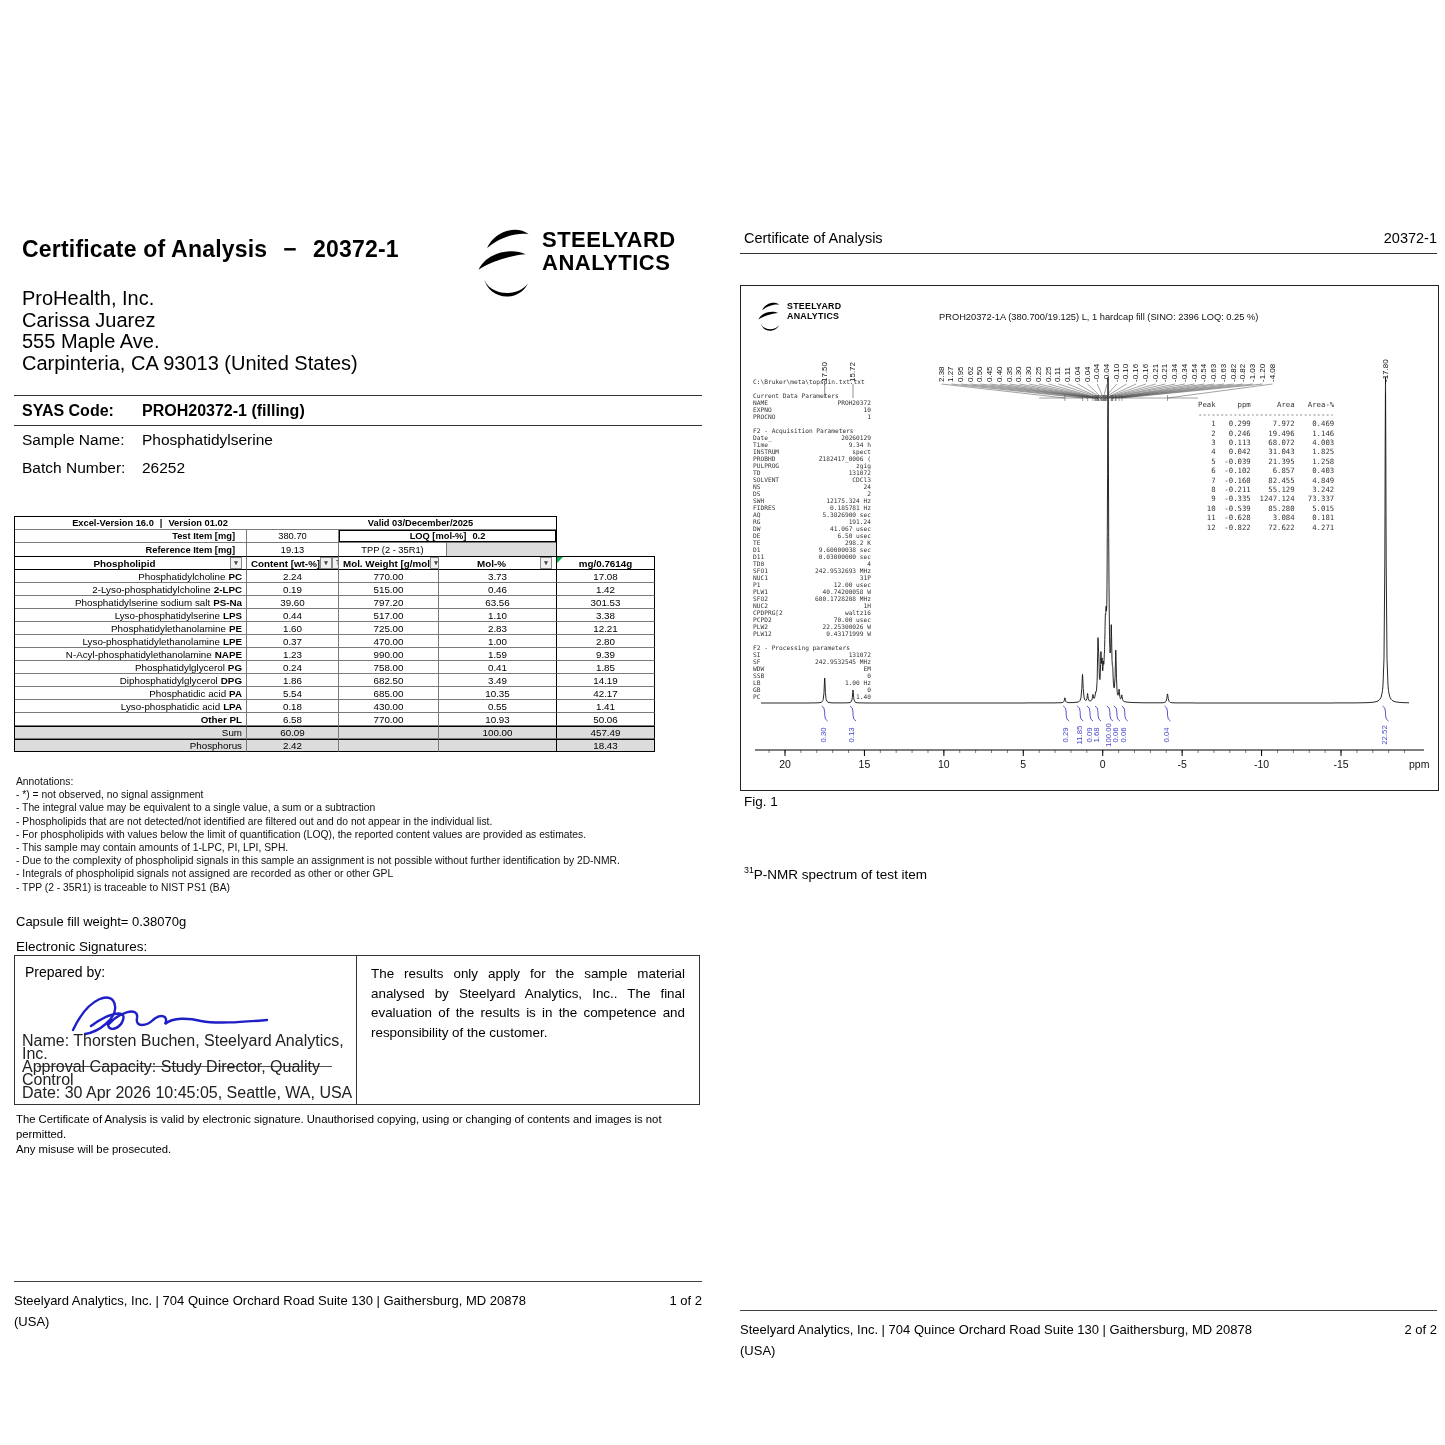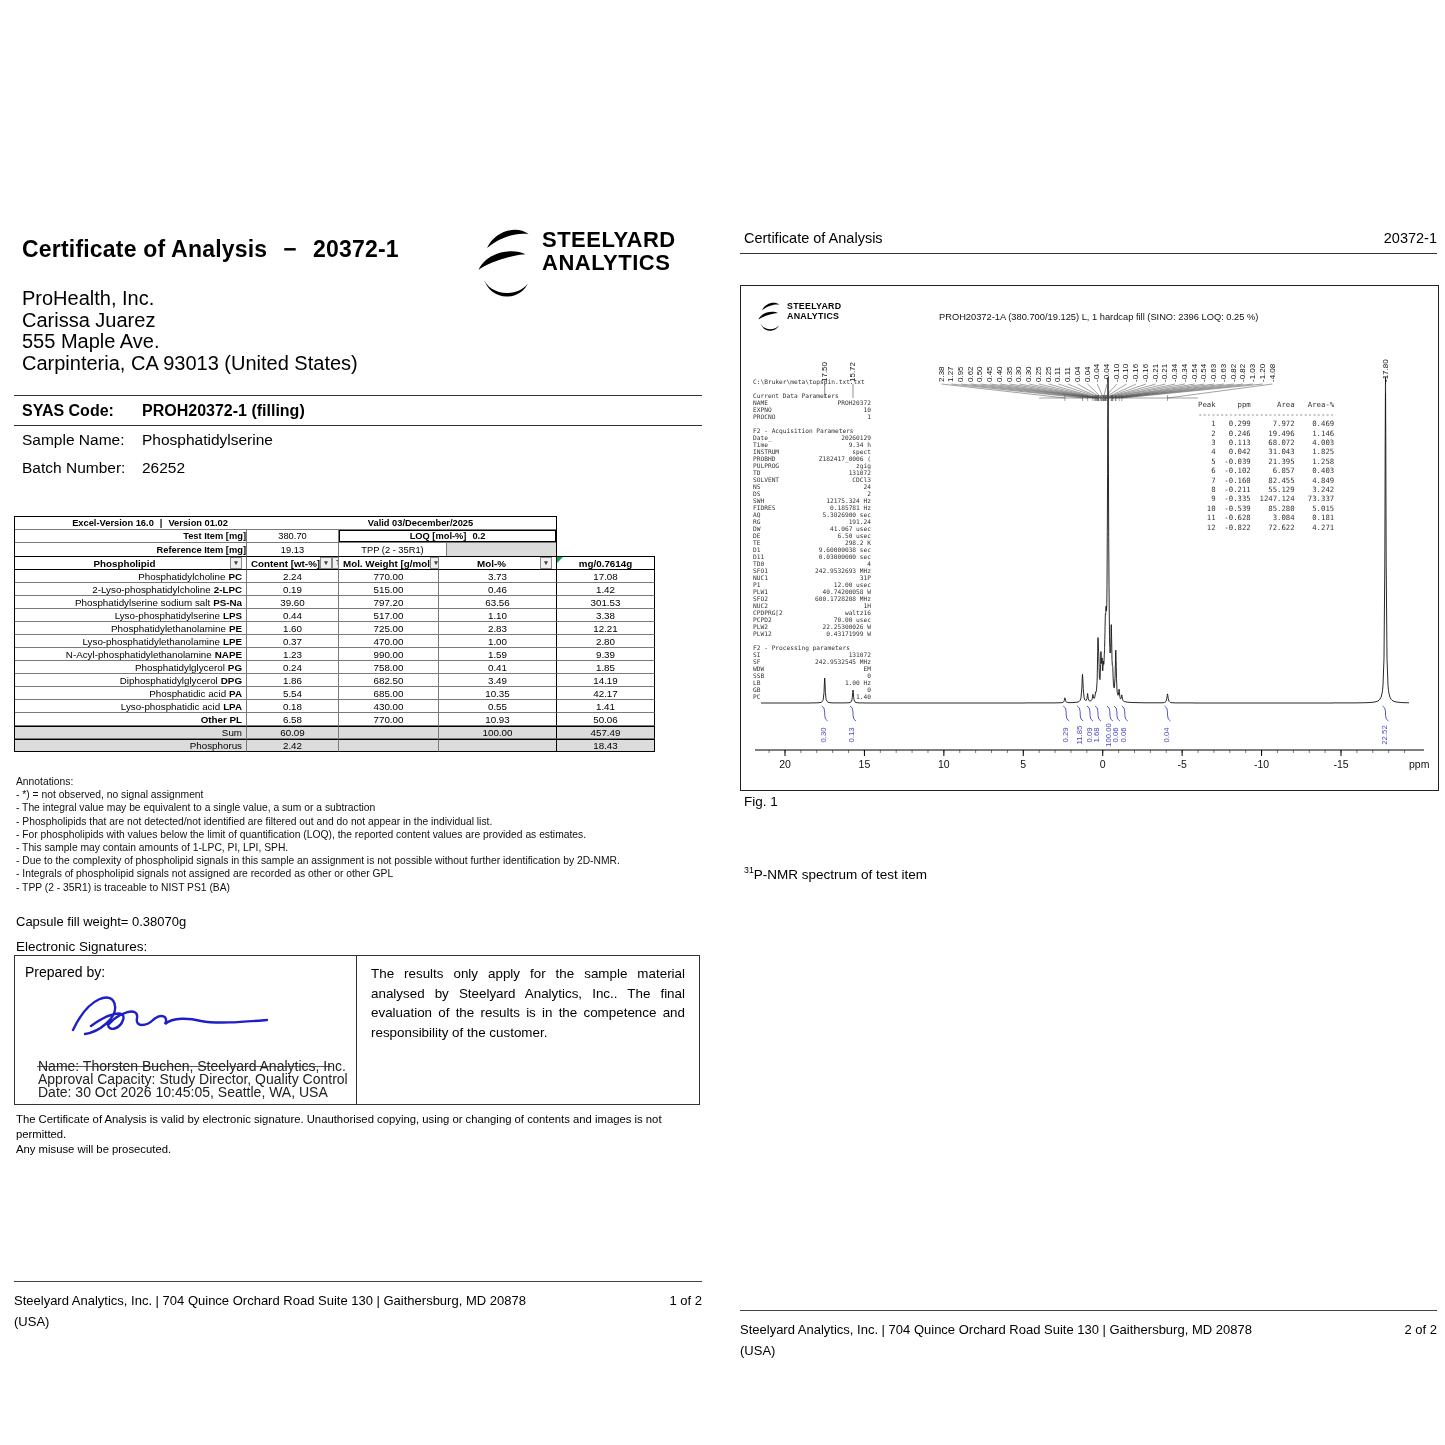--- a/index.html
+++ b/index.html
@@ -15,21 +15,21 @@
   .info-syas{display:flex;align-items:center;height:29px;border-bottom:1.5px solid #333;font-size:16px;font-weight:bold;}
   .info-row{display:flex;align-items:center;height:28px;font-size:15.5px;}
   .info-lbl{width:120px;padding-left:8px;flex:none;}
   .info-bot{border-bottom:1.5px solid #333;}
   sup{font-size:65%;}
   
   .p1-pl{left:0;top:288px;width:642px;}
   .meta{width:543px;border:1.5px solid #000;border-bottom:none;box-sizing:border-box;font-weight:bold;}
   .mrow{display:flex;height:13px;align-items:center;font-size:9.3px;border-bottom:1px solid #7a7a7a;box-sizing:border-box;}
   .mcell{display:flex;align-items:center;justify-content:center;height:100%;box-sizing:border-box;gap:6px;}
-  .m-right{justify-content:flex-end;padding-right:0;}
+  .m-right{justify-content:flex-end;padding-right:11px;}
   .loqcell{border:1.5px solid #000;font-weight:bold;}
   .graycell{background:#dcdcdc;}
   .plgrid{display:grid;grid-template-columns:232px 92px 100px 118px 98px;border-left:1.5px solid #000;width:642px;box-sizing:border-box;}
   .pc{height:13px;font-size:9.8px;display:flex;align-items:center;justify-content:center;border-right:1px solid #7a7a7a;border-bottom:1px solid #7a7a7a;padding:0 4px;box-sizing:border-box;white-space:nowrap;overflow:hidden;position:relative;}
   .pc.right{justify-content:flex-end;}
   .ph{font-weight:bold;height:14px;border-top:1.5px solid #000;border-bottom:1.5px solid #000;justify-content:space-between;}
   .b-right{border-right:1.5px solid #000;}
   .gray{background:#dcdcdc;}
   .t-heavy{border-top:1.5px solid #000;}
   .b-heavy{border-bottom:1.5px solid #000;}
@@ -37,21 +37,21 @@
   .greentri{position:absolute;left:0;top:0;width:0;height:0;border-top:6px solid #00b050;border-right:6px solid transparent;}
   .abbr{font-weight:bold;margin-left:3px;}
   
   .p1-annot{left:2px;top:547px;font-size:10.3px;line-height:13.2px;color:#111;}
   .p1-capsule{left:2px;top:686px;font-size:13px;}
   .p1-esig{left:2px;top:711px;font-size:13.5px;}
   .p1-sigbox{left:0;top:727px;width:686px;height:150px;border:1.5px solid #333;display:flex;box-sizing:border-box;}
   .sig-left{width:342px;border-right:1.5px solid #333;position:relative;padding:8px 10px;box-sizing:border-box;flex:none;}
   .sig-left .cap{font-size:14px;}
   .sigline{position:absolute;left:22px;width:295px;top:110px;border-top:1.2px solid #555;}
-  .signame{position:absolute;left:23px;bottom:5px;font-size:14px;line-height:13px;color:#222;}
+  .signame{position:absolute;left:7px;bottom:5px;font-size:16px;line-height:13px;color:#222;}
   .sig-right{flex:1;padding:8px 14px;font-size:13.4px;line-height:19.5px;text-align:justify;}
   .p1-legal{left:2px;top:884px;font-size:11.3px;line-height:15px;}
   .pfooter{border-top:1.5px solid #444;padding-top:8px;display:flex;justify-content:space-between;font-size:13px;line-height:21px;}
   .p1-footer{left:0;top:1053px;width:688px;}
   
   #page2{position:absolute;left:740px;top:228px;width:700px;height:1120px;}
   .p2-header{left:4px;top:2px;width:693px;display:flex;justify-content:space-between;font-size:14.5px;}
   .p2-hr{left:0;top:25px;width:697px;border-top:1.5px solid #333;}
   .p2-box{left:0;top:57px;width:697px;height:504px;border:1.5px solid #222;}
   #spec-svg{position:absolute;left:0;top:0;}
@@ -292,21 +292,21 @@
   <div class="abs p1-sigbox">
     <div class="sig-left">
       <div class="cap">Prepared by:</div>
       <svg class="abs" style="left:40px;top:28px" width="240" height="72" viewBox="0 0 240 72">
         <path d="M18,46 C34,12 58,6 60,22 C62,34 44,48 30,50 M36,42 C52,30 72,24 68,36 C65,45 54,48 53,41 C64,28 84,22 82,34 C80,44 92,42 98,36 C106,29 114,32 110,40 C118,33 134,34 146,37 C162,40 186,38 212,36" stroke="#1f1fc8" stroke-width="2.4" fill="none" stroke-linecap="round"></path>
       </svg>
       <div class="sigline"></div>
       <div class="signame">
         <div>Name: Thorsten Buchen, Steelyard Analytics, Inc.</div>
         <div>Approval Capacity: Study Director, Quality Control</div>
-        <div>Date: 30 Oct 2026 10:45:05, Seattle, WA, USA</div>
+        <div>Date: 30 Apr 2026 10:45:05, Seattle, WA, USA</div>
       </div>
     </div>
     <div class="sig-right">The results only apply for the sample material analysed by Steelyard Analytics, Inc.. The final evaluation of the results is in the competence and responsibility of the customer.</div>
   </div>
 
   <div class="abs p1-legal">
     <div>The Certificate of Analysis is valid by electronic signature. Unauthorised copying, using or changing of contents and images is not permitted.</div>
     <div>Any misuse will be prosecuted.</div>
   </div>
 

